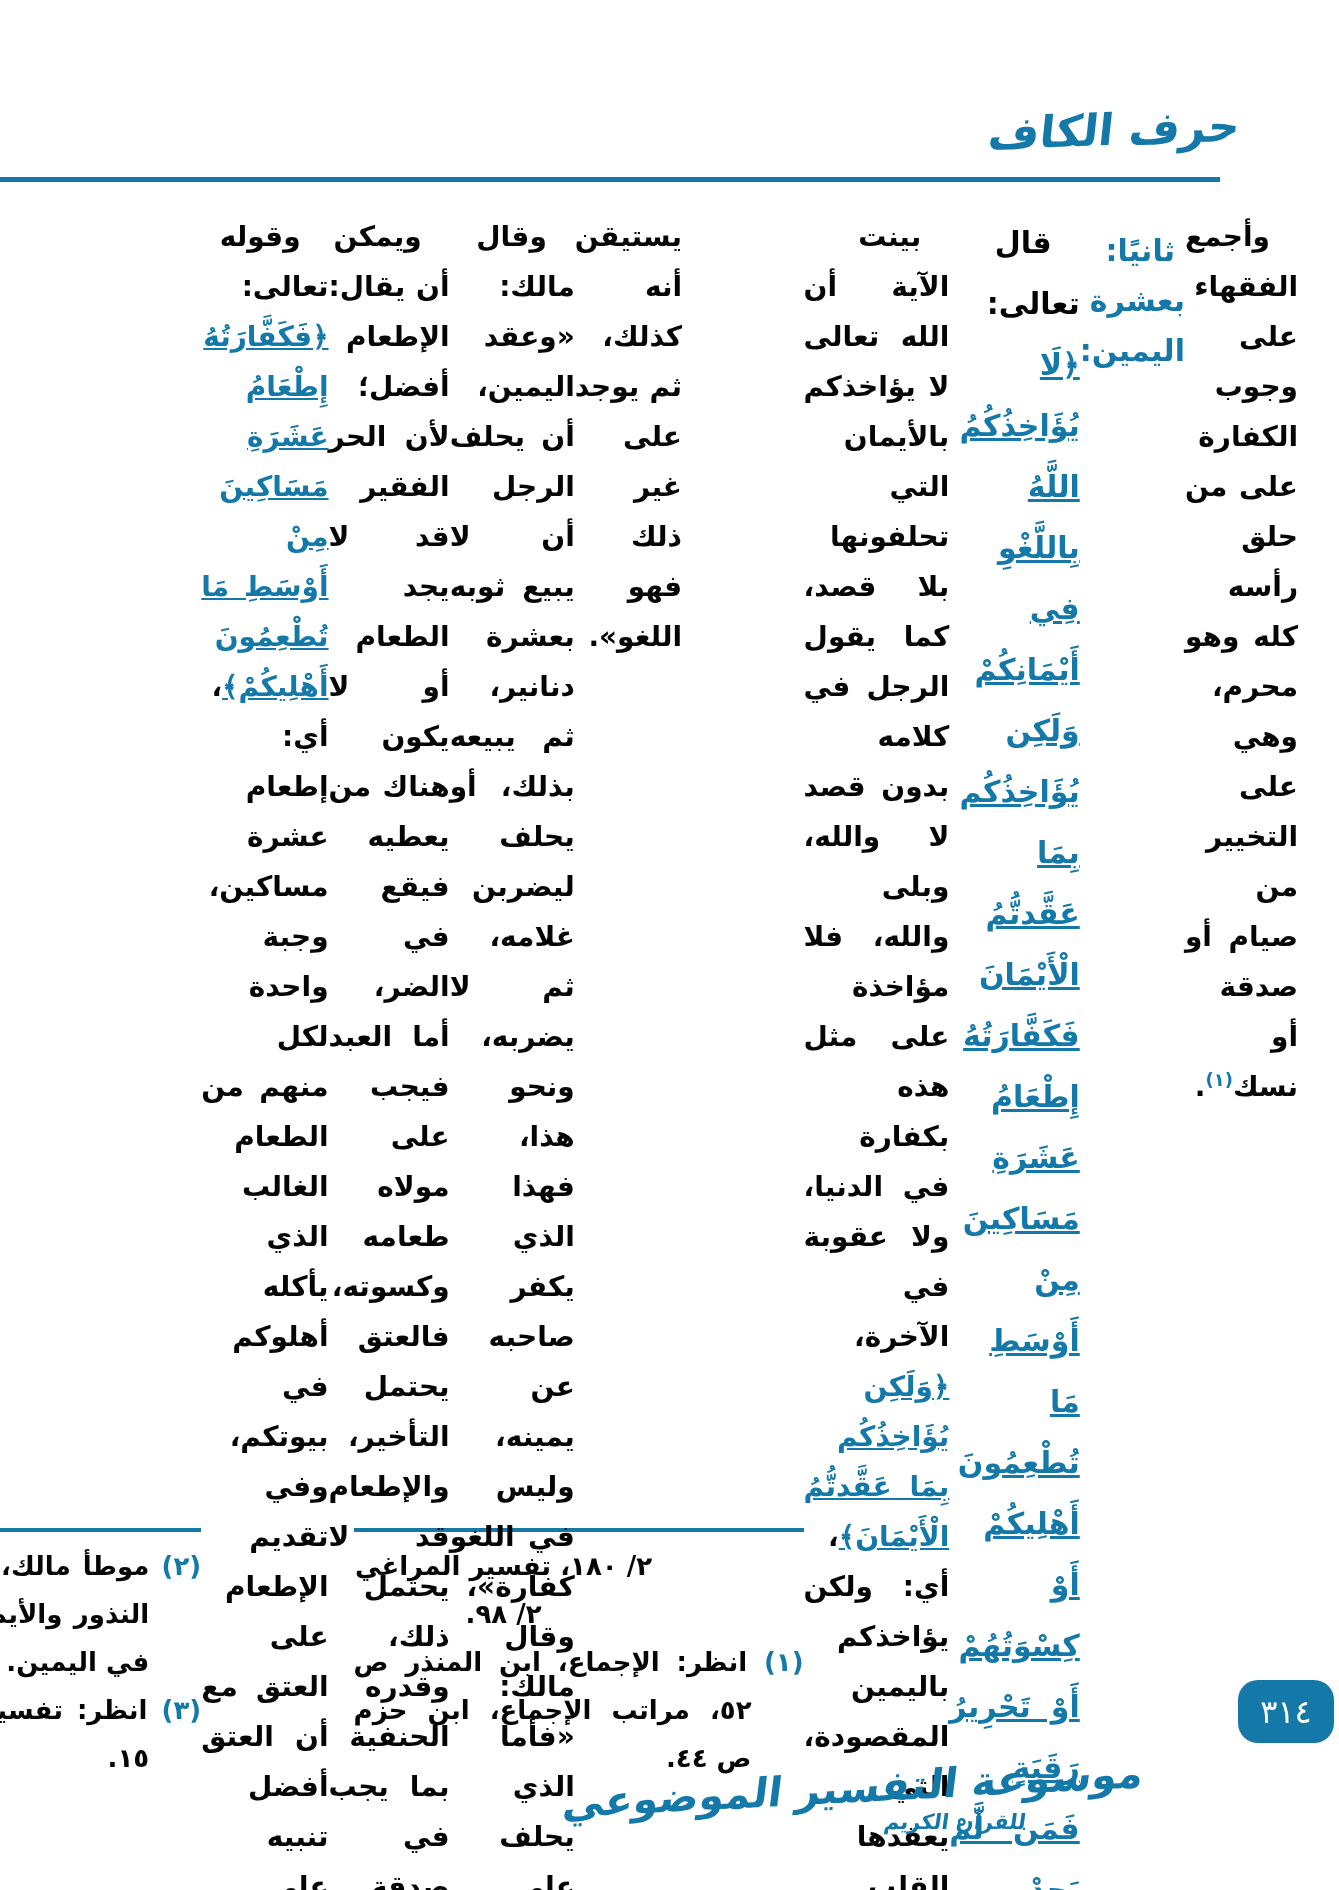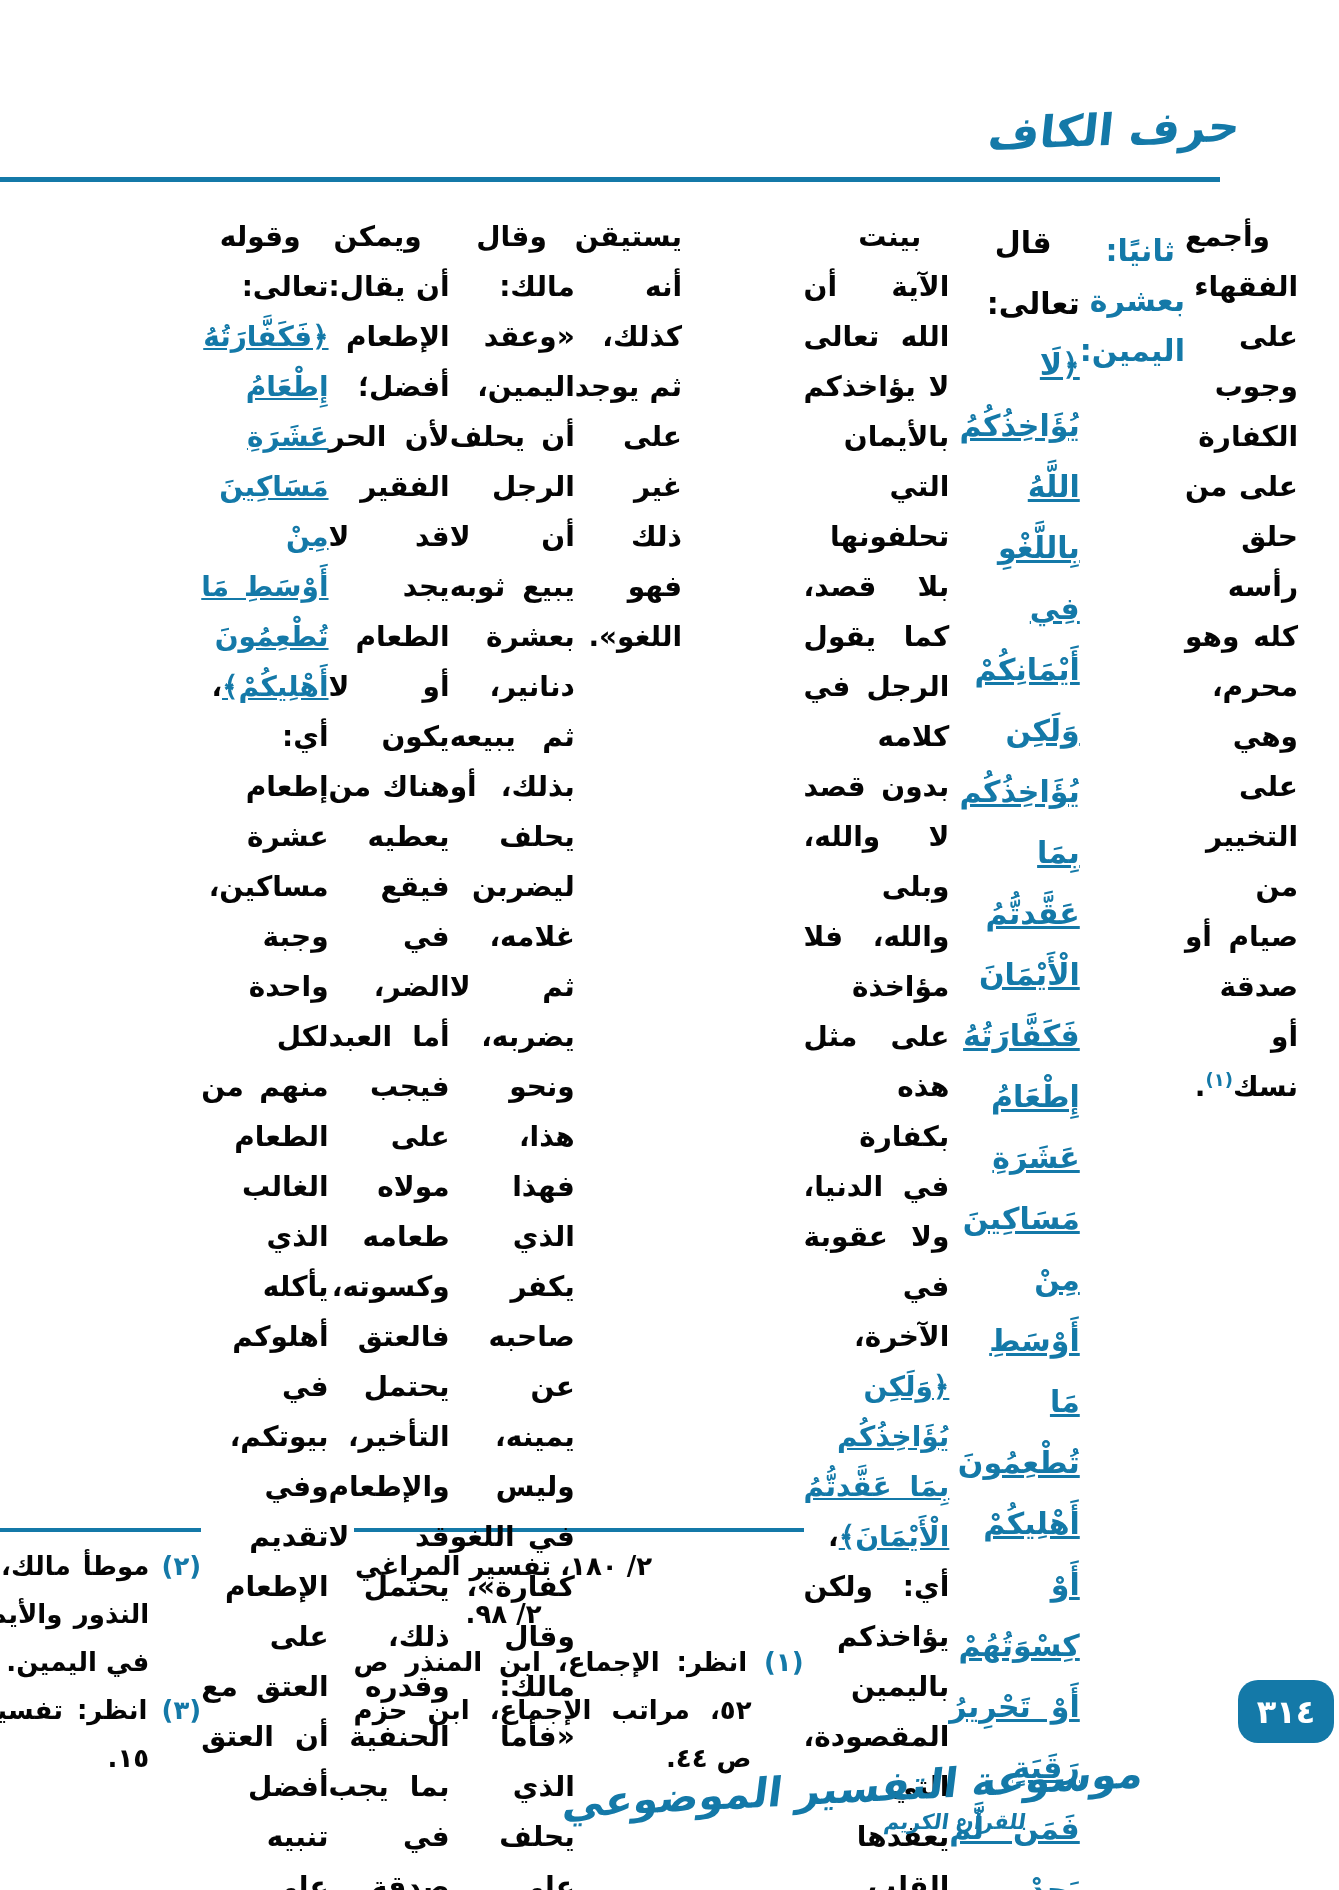--- a/index.html
+++ b/index.html
@@ -72,21 +72,21 @@
     transform:skewX(-10deg) rotate(-3deg); white-space:nowrap;
   }
   .logo-sub{
     margin-top:8px; font-size:21px; font-weight:bold;
     transform:skewX(-8deg); white-space:nowrap;
   }
   .page-badge{
     position:absolute; top:1680px; right:5px; width:96px; height:63px;
     background:var(--accent); color:#ffffff; border-radius:20px;
     display:flex; align-items:center; justify-content:center;
-    font-size:32px; font-weight:bold;
+    font-size:32px; font-weight:normal;
   }
 </style>
 </head>
 <body>
 
 <div class="page">
 
   <div class="header-title">حرف الكاف</div>
   <div class="header-rule"></div>
 

